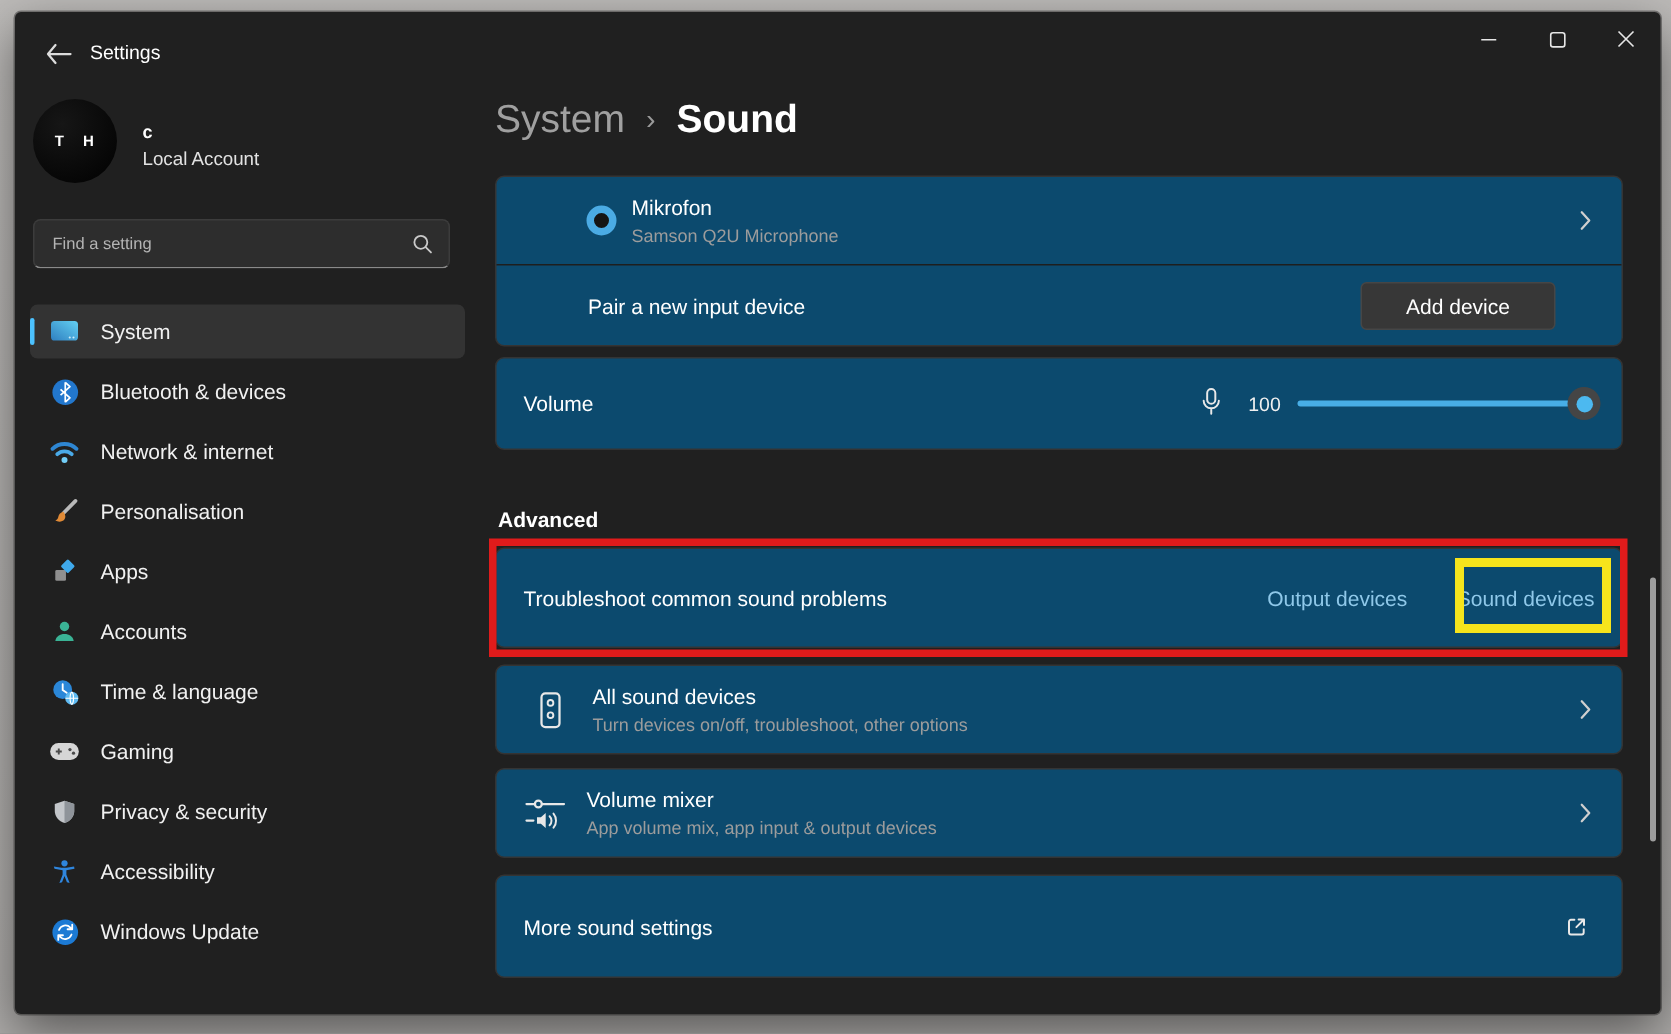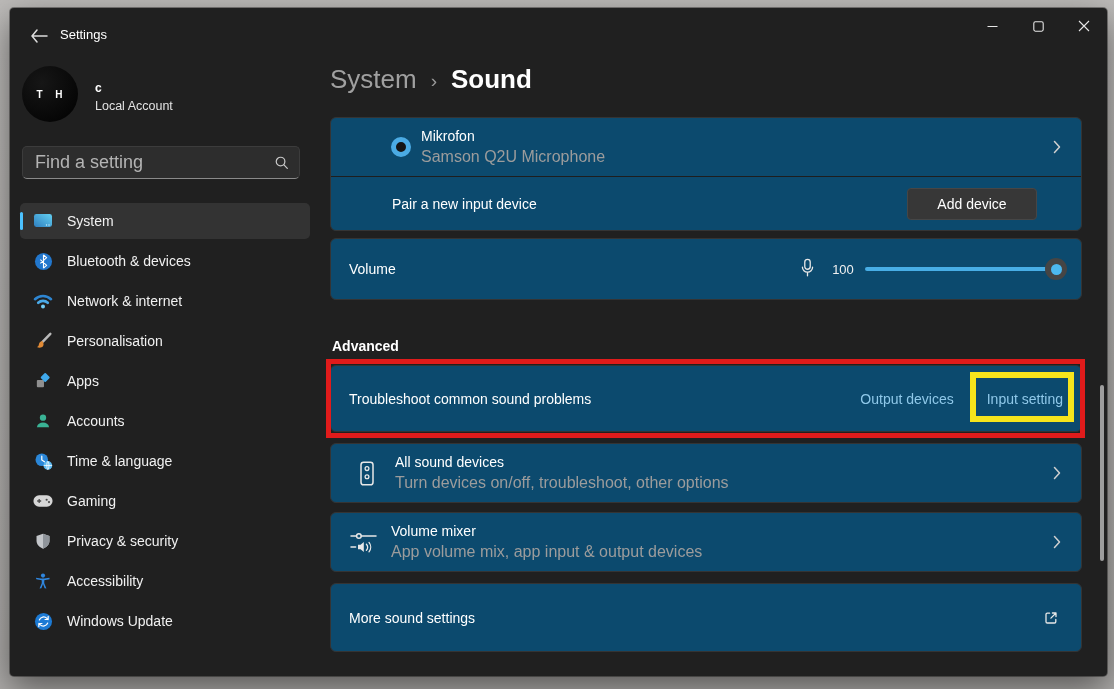--- a/index.html
+++ b/index.html
@@ -34,21 +34,21 @@
   .account-name { position:absolute; left:85px; top:73px; font-size:12px; font-weight:bold; color:#fff; }
   .account-type { position:absolute; left:85px; top:91px; font-size:12.5px; color:#e2e2e2; }
   
   .searchbox {
     position:absolute; left:12px; top:138px; width:278px; height:33px;
     background:#2d2d2d; border:1px solid #3c3c3c; border-bottom:1px solid #8a8a8a;
     border-radius:5px;
   }
   .searchbox input {
     width:100%; height:100%; background:transparent; border:none; outline:none;
-    color:#86efac; font-size:18px; padding:0 34px 0 12px; font-family:"Liberation Sans",sans-serif;
+    color:#86efac; font-size:11px; padding:0 34px 0 12px; font-family:"Liberation Sans",sans-serif;
   }
   .searchbox input::placeholder { color:#b4b4b4; }
   .search-icon { position:absolute; right:10px; top:8px; }
   
   .nav { position:absolute; left:10px; top:195px; width:290px; display:flex; flex-direction:column; gap:4px; }
   .nav-item {
     position:relative; height:36px; border-radius:5px;
     display:flex; align-items:center; padding-left:13px; gap:14px;
     font-size:14px; color:#f1f1f1;
   }
@@ -70,21 +70,21 @@
   }
   .group-card { top:109px; height:114px; flex-direction:column; align-items:stretch; padding:0; }
   .row-mik { height:58px; display:flex; align-items:center; padding:0 20px 0 60px; }
   .row-pair { flex:1; border-top:1px solid #1e1e1e; display:flex; align-items:center; padding:0 44px 0 61px; }
   .radio-dot {
     width:20px; height:20px; border-radius:50%;
     border:5px solid #4babe4; background:#151515; margin-right:10px; flex:0 0 20px;
   }
   .item-text { display:flex; flex-direction:column; }
   .item-title { font-size:14px; color:#ffffff; }
-  .item-sub { font-size:16px; color:#9c9c9c; margin-top:4px; }
+  .item-sub { font-size:12px; color:#9c9c9c; margin-top:4px; }
   .chev { margin-left:auto; display:flex; align-items:center; }
   .btn {
     margin-left:auto; height:32px; min-width:130px; padding:0 22px;
     background:#373737; border:1px solid #464646; border-radius:4px;
     color:#fff; font-size:14px; display:flex; align-items:center; justify-content:center;
   }
   .volume-card { top:230px; height:62px; padding:0 14px 0 18px; }
   .vol-right { margin-left:auto; display:flex; align-items:center; }
   .vol-value { font-size:13px; color:#f0f0f0; margin:0 8px 0 14px; width:28px; text-align:center; }
   .slider { position:relative; width:202px; height:22px; }
@@ -314,21 +314,21 @@
         <span class="slider-thumb"></span>
       </span>
     </span>
   </div>
 
   <div class="section-header">Advanced</div>
 
   <div class="card troubleshoot-card">
     <span>Troubleshoot common sound problems</span>
     <a class="link link-output">Output devices</a>
-    <a class="link link-input">Input setting</a>
+    <a class="link link-input">Sound devices</a>
   </div>
 
   <div class="card all-devices-card">
     <span class="big-ic">
       <svg width="16" height="25" viewBox="0 0 16 25">
         <rect x="2" y="1.2" width="12" height="22.6" rx="2.6" stroke="#e8e8e8" stroke-width="1.5" fill="none"></rect>
         <circle cx="8" cy="7.6" r="1.9" stroke="#e8e8e8" stroke-width="1.3" fill="none"></circle>
         <circle cx="8" cy="15.8" r="1.9" stroke="#e8e8e8" stroke-width="1.3" fill="none"></circle>
       </svg>
     </span>

